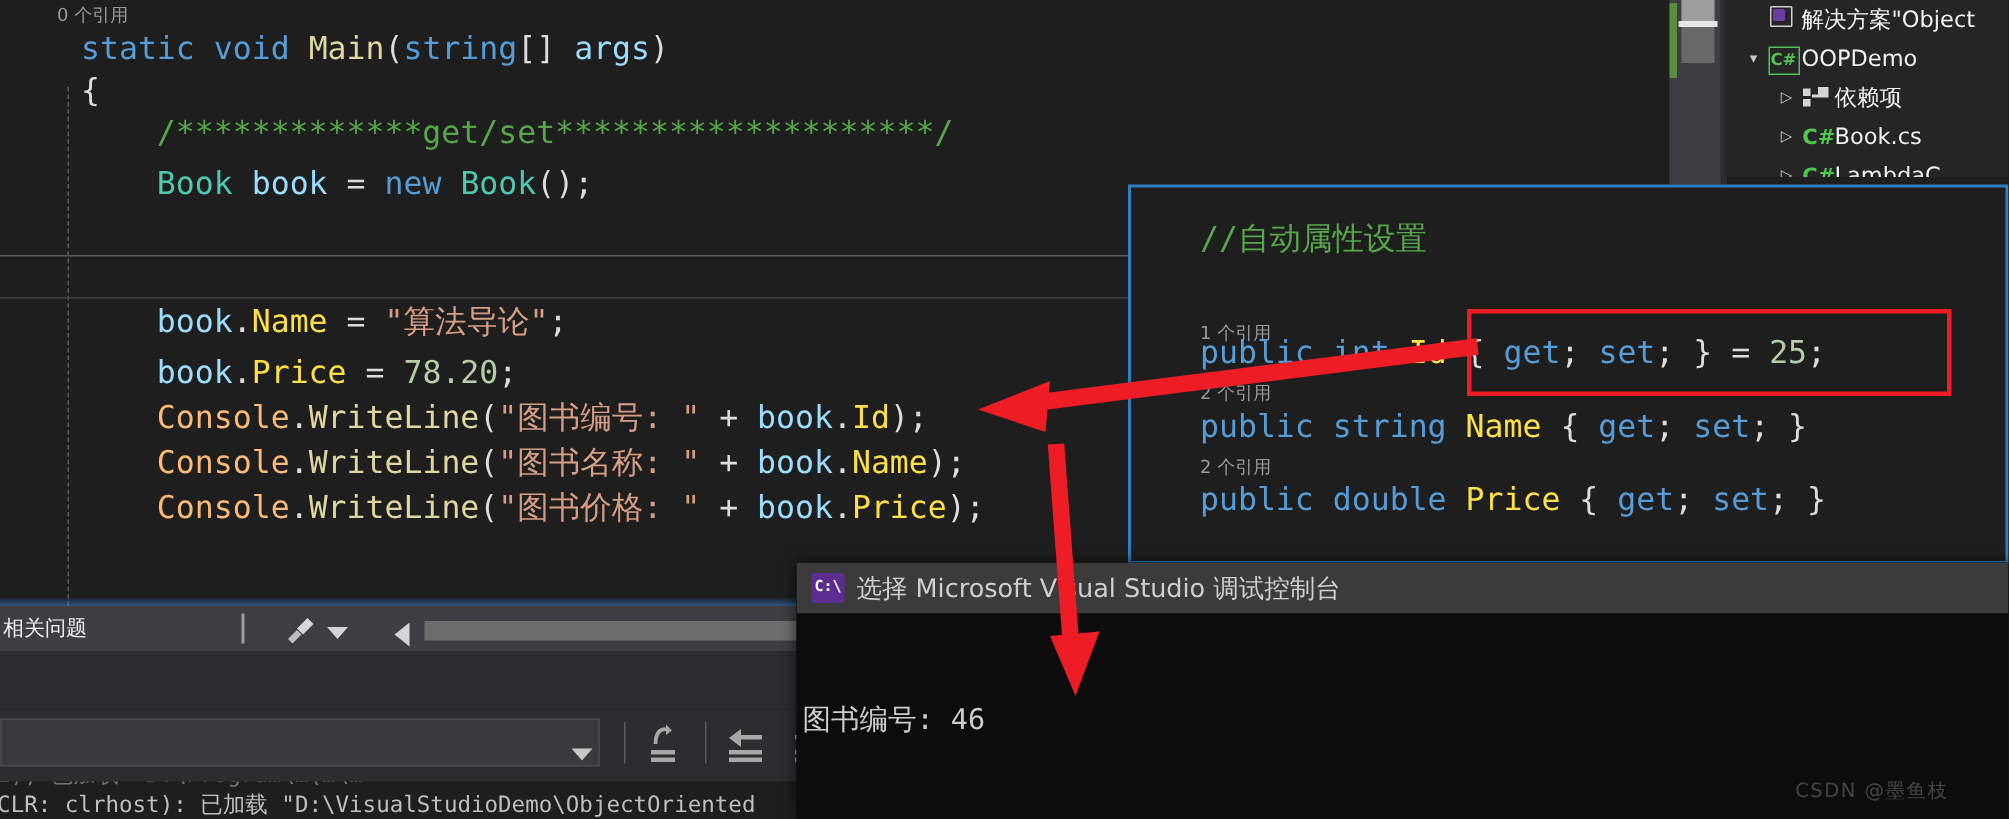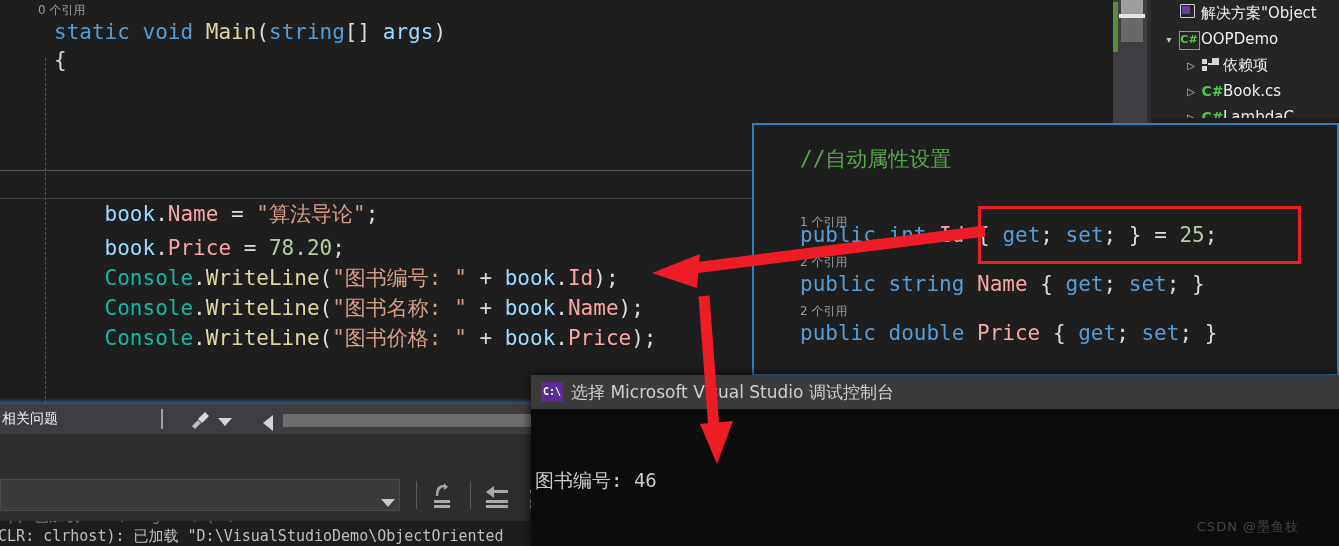--- a/index.html
+++ b/index.html
@@ -56,27 +56,27 @@
     position: absolute; left: 0; right: 0; top: 170px; height: 1px;
     background: #5c5c5c;
   }
   .curline-bot {
     position: absolute; left: 0; right: 0; top: 198px; height: 1px;
     background: #3f3f3f;
   }
 
   
   .kw       { color: #569cd6; }
-  .type     { color: #14b8a6; }
+  .type     { color: #fdba74; }
   .cls      { color: #4ec9b0; }
   .cmt      { color: #57a64a; }
   .str      { color: #d69d85; }
   .num      { color: #b5cea8; }
   .ident    { color: #9cdcfe; }
-  .prop     { color: #fca5a5; }
+  .prop     { color: #fde047; }
   .plain    { color: #dcdcdc; }
   .parm     { color: #e0d6a0; }
   .punc     { color: #dcdcdc; }
 
   
   #scroll-col {
     position: absolute; left: 1113px; top: 0; width: 38px; height: 404px;
     background: #3e3e42;
   }
   #scroll-track {
@@ -321,20 +321,22 @@
   <div id="editor">
     <div id="editor-gutter"></div>
     <div class="indent-guide"></div>
     <div class="curline-top"></div>
     <div class="curline-bot"></div>
 
     <div class="code-lines" id="code-lines">
       <div class="reflbl" style="top:2px;">0 个引用</div>
       <div class="cline" style="top:18px;"><span class="txt"><span class="kw">static</span><span class="plain"> </span><span class="kw">void</span><span class="plain"> </span><span class="parm">Main</span><span class="punc">(</span><span class="kw">string</span><span class="punc">[]</span><span class="plain"> </span><span class="ident">args</span><span class="punc">)</span></span></div>
       <div class="cline" style="top:46px;"><span class="txt"><span class="punc">{</span></span></div>
+      <div class="cline" style="top:74px;"><span class="txt"><span class="cmt">    /*************get/set********************/</span></span></div>
+      <div class="cline" style="top:108px;"><span class="txt"><span class="plain">    </span><span class="cls">Book</span><span class="plain"> </span><span class="ident">book</span><span class="punc"> = </span><span class="kw">new</span><span class="plain"> </span><span class="cls">Book</span><span class="punc">();</span></span></div>
       <div class="cline" style="top:200px;"><span class="txt"><span class="plain">    </span><span class="ident">book</span><span class="punc">.</span><span class="prop">Name</span><span class="punc"> = </span><span class="str">"算法导论"</span><span class="punc">;</span></span></div>
       <div class="cline" style="top:234px;"><span class="txt"><span class="plain">    </span><span class="ident">book</span><span class="punc">.</span><span class="prop">Price</span><span class="punc"> = </span><span class="num">78.20</span><span class="punc">;</span></span></div>
       <div class="cline" style="top:264px;"><span class="txt"><span class="plain">    </span><span class="type">Console</span><span class="punc">.</span><span class="parm">WriteLine</span><span class="punc">(</span><span class="str">"图书编号: "</span><span class="punc"> + </span><span class="ident">book</span><span class="punc">.</span><span class="prop">Id</span><span class="punc">);</span></span></div>
       <div class="cline" style="top:294px;"><span class="txt"><span class="plain">    </span><span class="type">Console</span><span class="punc">.</span><span class="parm">WriteLine</span><span class="punc">(</span><span class="str">"图书名称: "</span><span class="punc"> + </span><span class="ident">book</span><span class="punc">.</span><span class="prop">Name</span><span class="punc">);</span></span></div>
       <div class="cline" style="top:324px;"><span class="txt"><span class="plain">    </span><span class="type">Console</span><span class="punc">.</span><span class="parm">WriteLine</span><span class="punc">(</span><span class="str">"图书价格: "</span><span class="punc"> + </span><span class="ident">book</span><span class="punc">.</span><span class="prop">Price</span><span class="punc">);</span></span></div>
     </div>
   </div>
 
   <div id="scroll-col">
     <div id="scroll-track"></div>

